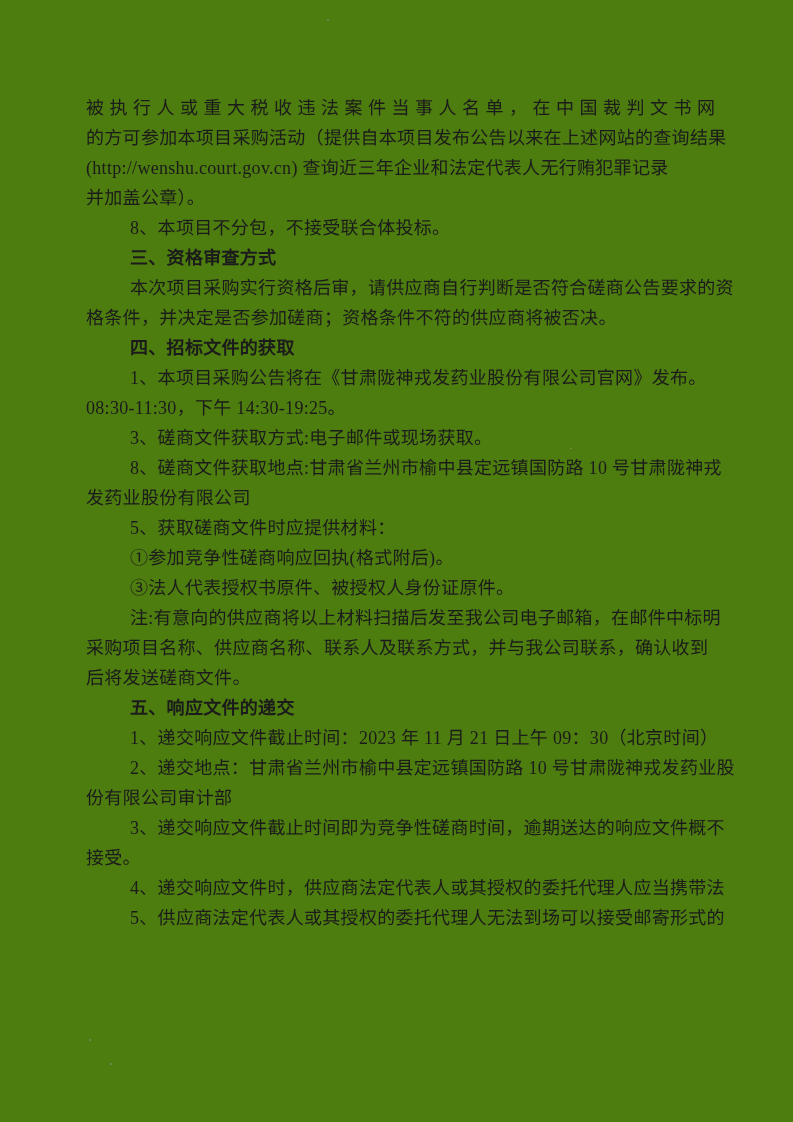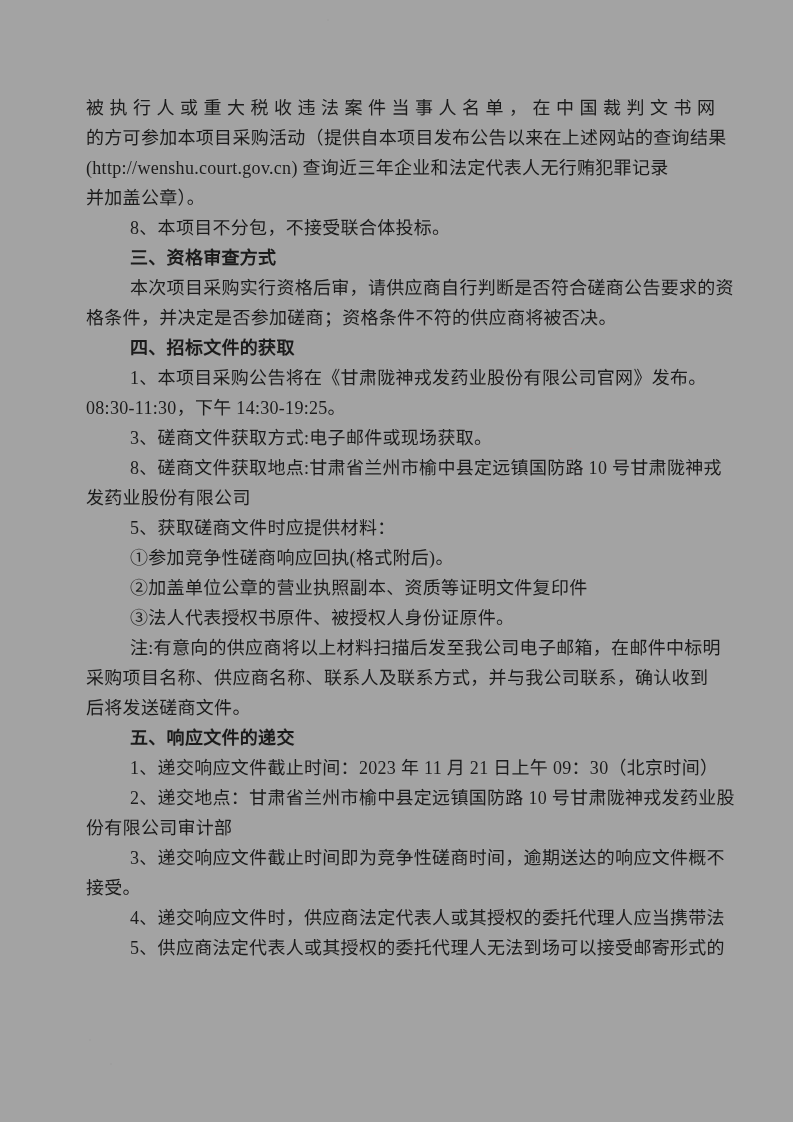--- a/index.html
+++ b/index.html
@@ -5,21 +5,21 @@
   html, body {
     margin: 0;
     padding: 0;
     background: #e8e8e8;
   }
   .page {
     position: relative;
     width: 793px;
     height: 1122px;
     margin: 0 auto;
-    background: #a3a3a3;
+    background: #4d7c0f;
     overflow: hidden;
     font-family: "Liberation Serif", "DejaVu Serif", serif;
     color: #1b1b1b;
   }
   .doc-body {
     position: absolute;
     left: 86px;
     top: 93px;
     width: 622px;
   }
@@ -65,21 +65,20 @@
       <div class="doc-line indent">本次项目采购实行资格后审，请供应商自行判断是否符合磋商公告要求的资</div>
       <div class="doc-line">格条件，并决定是否参加磋商；资格条件不符的供应商将被否决。</div>
       <div class="doc-line indent bold">四、招标文件的获取</div>
       <div class="doc-line indent">1、本项目采购公告将在《甘肃陇神戎发药业股份有限公司官网》发布。</div>
       <div class="doc-line">08:30-11:30，下午 14:30-19:25。</div>
       <div class="doc-line indent">3、磋商文件获取方式:电子邮件或现场获取。</div>
       <div class="doc-line indent">8、磋商文件获取地点:甘肃省兰州市榆中县定远镇国防路 10 号甘肃陇神戎</div>
       <div class="doc-line">发药业股份有限公司</div>
       <div class="doc-line indent">5、获取磋商文件时应提供材料：</div>
       <div class="doc-line indent">①参加竞争性磋商响应回执(格式附后)。</div>
-      <div class="doc-line indent">②加盖单位公章的营业执照副本、资质等证明文件复印件</div>
       <div class="doc-line indent">③法人代表授权书原件、被授权人身份证原件。</div>
       <div class="doc-line indent">注:有意向的供应商将以上材料扫描后发至我公司电子邮箱，在邮件中标明</div>
       <div class="doc-line">采购项目名称、供应商名称、联系人及联系方式，并与我公司联系，确认收到</div>
       <div class="doc-line">后将发送磋商文件。</div>
       <div class="doc-line indent bold">五、响应文件的递交</div>
       <div class="doc-line indent">1、递交响应文件截止时间：2023 年 11 月 21 日上午 09：30（北京时间）</div>
       <div class="doc-line indent">2、递交地点：甘肃省兰州市榆中县定远镇国防路 10 号甘肃陇神戎发药业股</div>
       <div class="doc-line">份有限公司审计部</div>
       <div class="doc-line indent">3、递交响应文件截止时间即为竞争性磋商时间，逾期送达的响应文件概不</div>
       <div class="doc-line">接受。</div>

